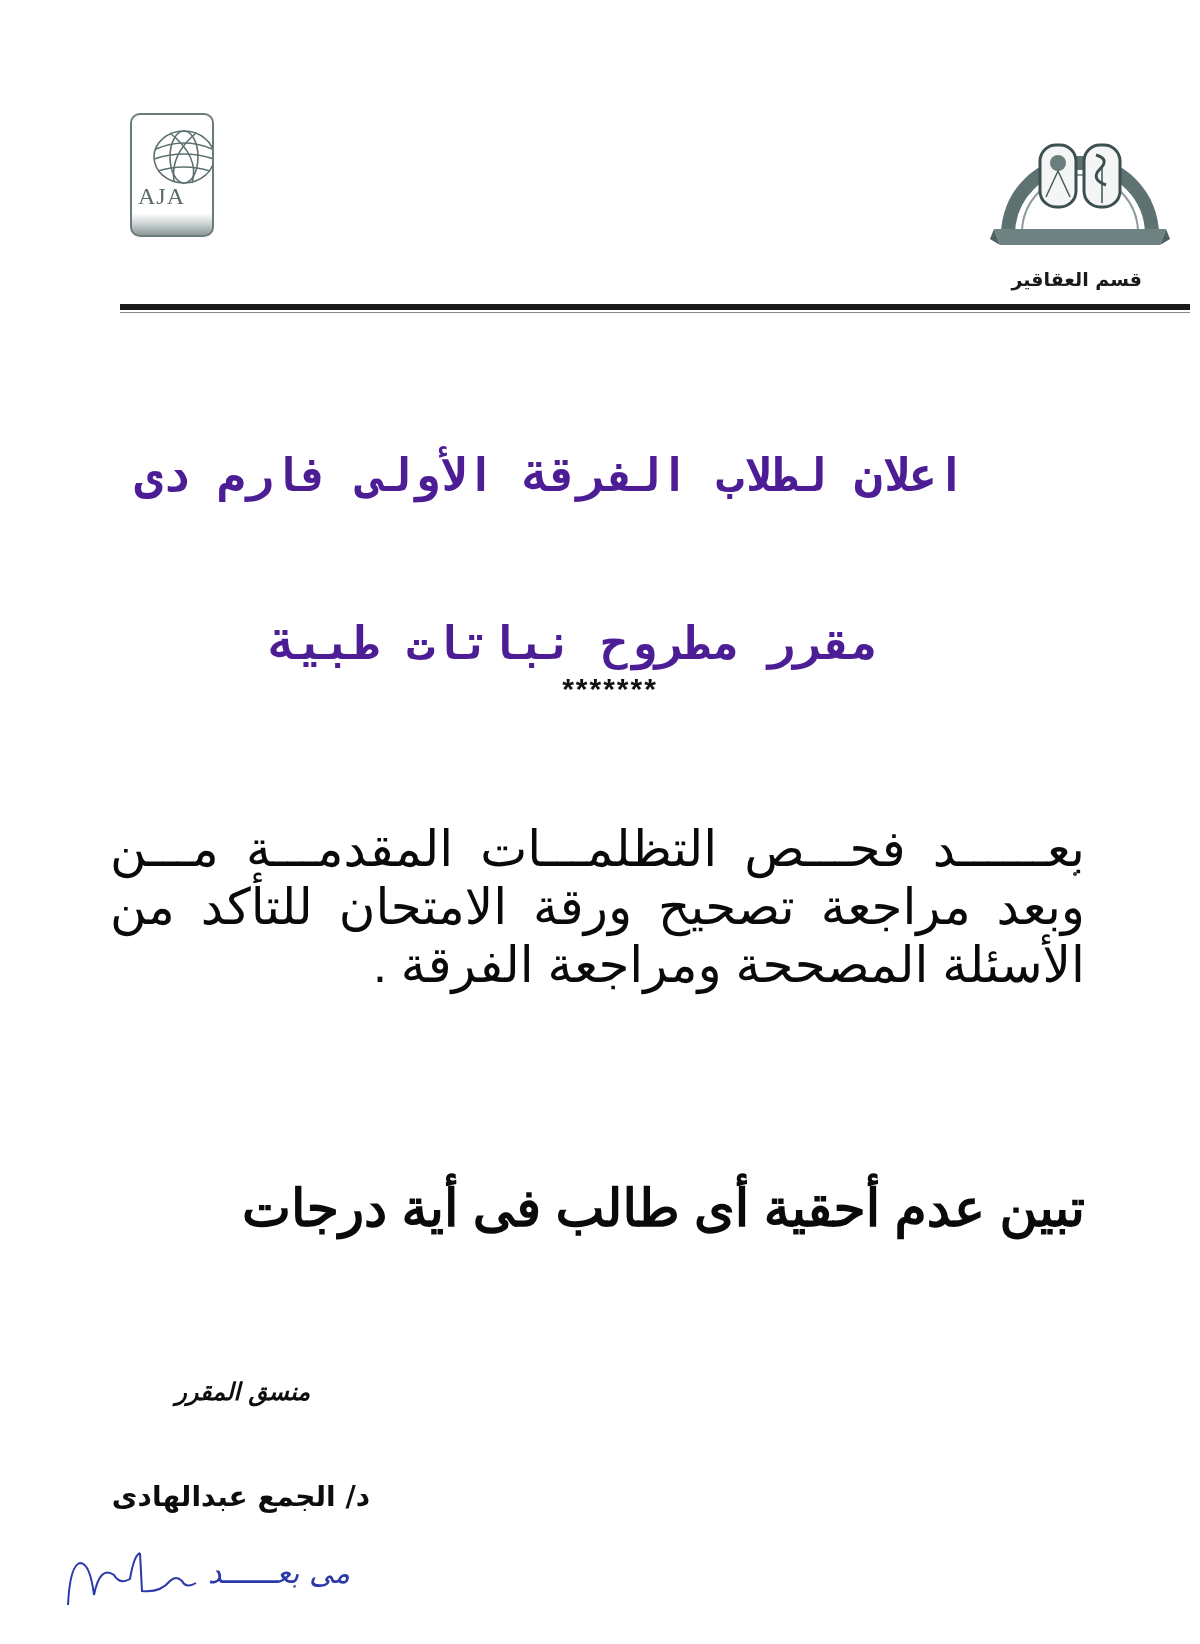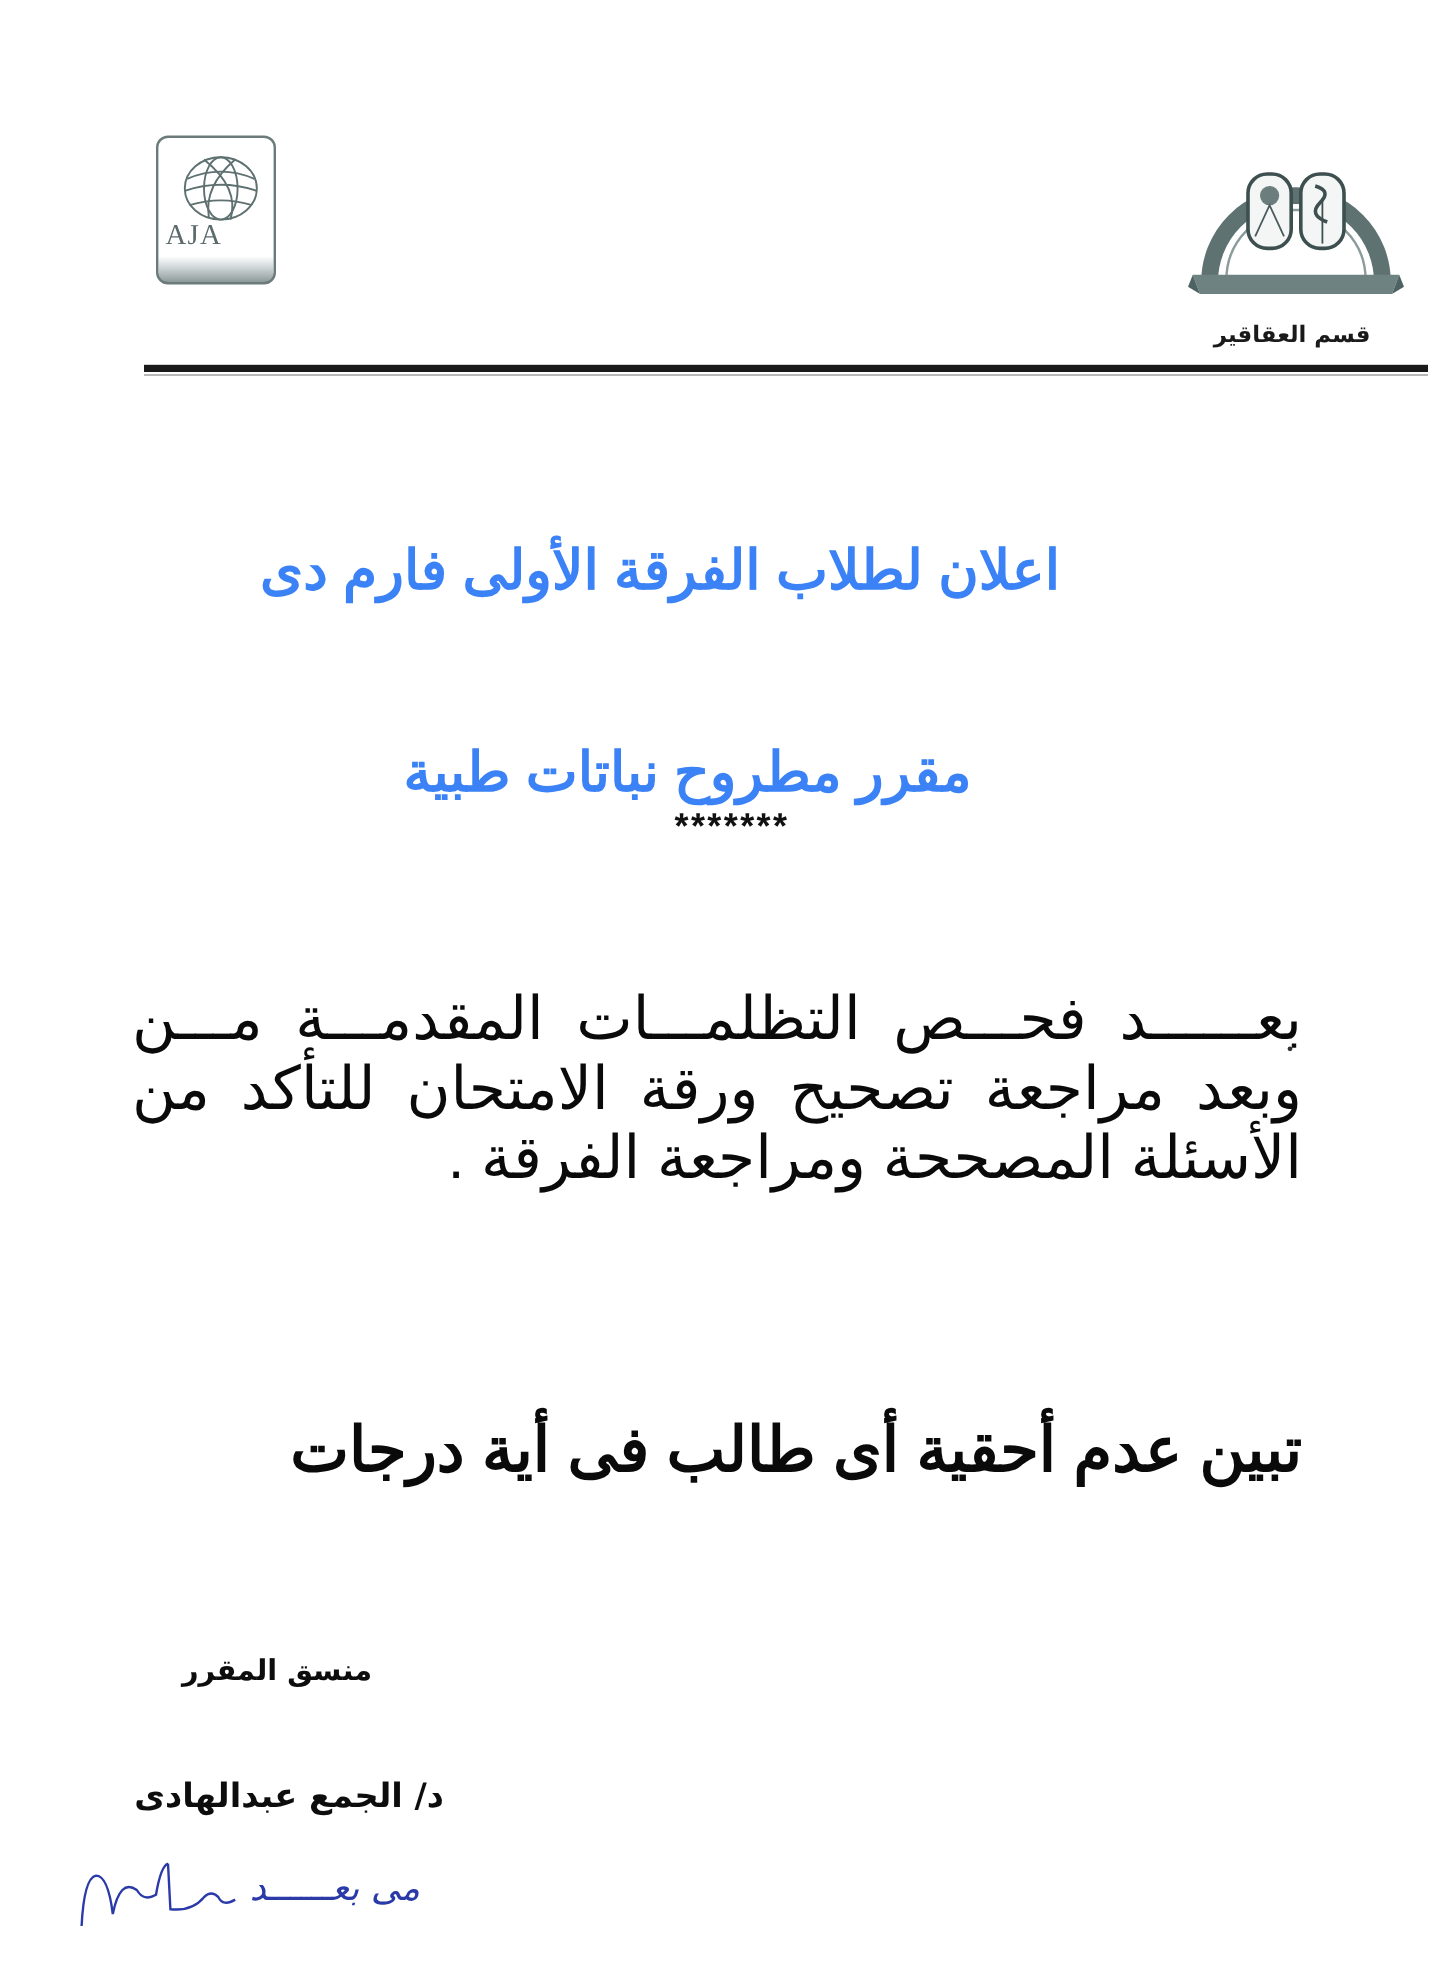--- a/index.html
+++ b/index.html
@@ -13,21 +13,21 @@
       position: relative;
       overflow: hidden;
       font-family: "DejaVu Sans", sans-serif;
       color: #0d0d0d;
     }
     .abs { position: absolute; }
 
     
     .aja-logo {
       left: 130px; top: 113px;
-      width: 100px; height: 124px;
+      width: 84px; height: 124px;
       border: 2px solid #6b7b7b;
       border-radius: 10px;
       box-sizing: border-box;
       background: linear-gradient(to bottom, #ffffff 0%, #ffffff 82%, #cfd6d6 90%, #8d9a9a 100%);
       overflow: hidden;
       text-align: right;
     }
     .aja-logo svg { position: absolute; left: 8px; top: 12px; }
     .aja-text {
       position: absolute;
@@ -62,23 +62,23 @@
       left: 120px; top: 312px;
       width: 1070px; height: 1px;
       background: #8a8a8a;
     }
 
     
     .title {
       left: 0; width: 1200px;
       text-align: center;
       direction: rtl;
-      font-family: Liberation Sans, sans-serif;
-      font-weight: bold;
-      color: #3b82f6;
+      font-family: Liberation Mono, monospace;
+      font-weight: bold;
+      color: #4c1d95;
     }
     .title-1 { top: 448px; font-size: 46px; padding-right: 100px; box-sizing: border-box; }
     .title-2 { top: 568px; font-size: 46px; padding-right: 54px; box-sizing: border-box; margin-top: 48px; }
     .stars {
       top: 672px; left: 0; width: 1200px; text-align: center;
       font-family: "Liberation Sans", sans-serif;
       font-weight: bold;
       font-size: 30px;
       letter-spacing: 2px;
       color: #111;
@@ -115,20 +115,21 @@
 
     
     .coordinator-label {
       left: 110px; top: 1378px;
       width: 200px;
       direction: rtl;
       text-align: right;
       font-family: "DejaVu Sans", sans-serif;
       font-weight: bold;
       font-size: 24px;
+      font-style: italic;
     }
     .coordinator-name {
       left: 110px; top: 1480px;
       width: 260px;
       direction: rtl;
       text-align: right;
       font-family: "DejaVu Sans", sans-serif;
       font-weight: bold;
       font-size: 28px;
     }

